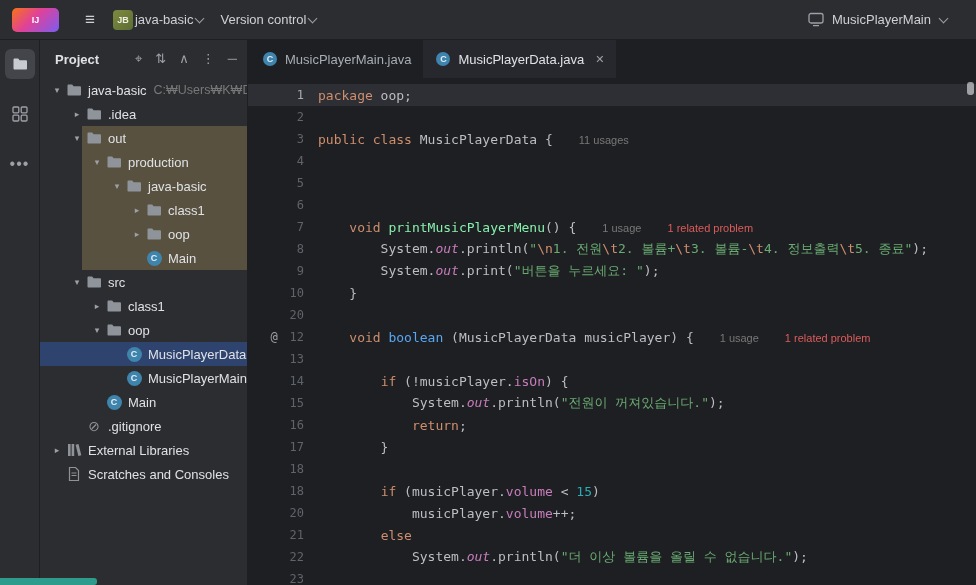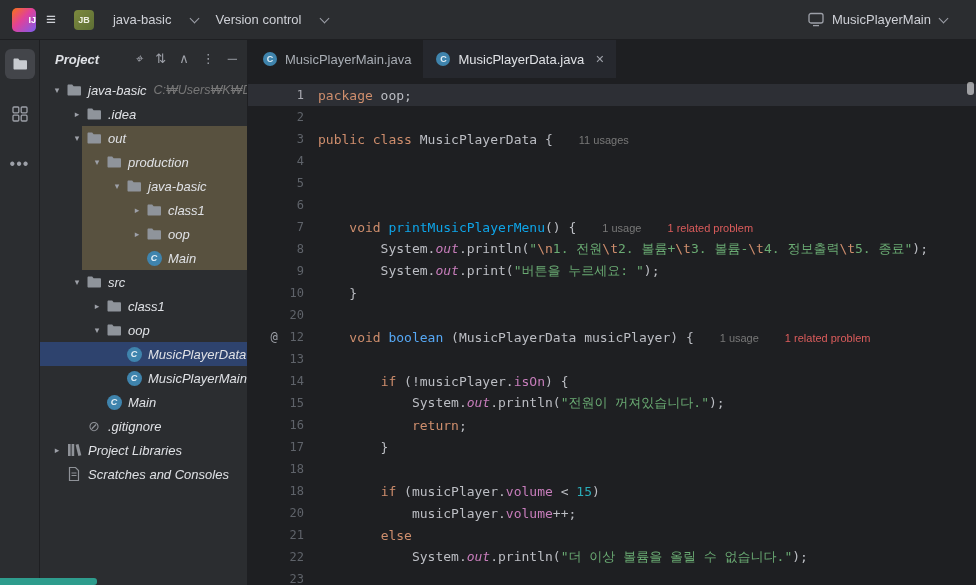--- a/index.html
+++ b/index.html
@@ -2,41 +2,41 @@
 <html><head>
 <meta charset="utf-8">
 <style>
   * { margin:0; padding:0; box-sizing:border-box; }
   html,body { width:976px; height:585px; overflow:hidden; }
   body { background:#1e1f22; font-family:"Liberation Sans","DejaVu Sans",sans-serif; font-size:13px; color:#dfe1e5; }
   .app { width:976px; height:585px; display:flex; flex-direction:column; position:relative; }
 
   
   .titlebar { height:40px; flex:none; background:#2b2d30; border-bottom:1px solid #1e1f22; display:flex; align-items:center; padding:0 20px 0 8px; }
-  .logo { width:24px; height:24px; border-radius:5px; background:linear-gradient(135deg,#f97316,#e0419a 45%,#7b5df0); display:flex; align-items:center; justify-content:flex-end; font-weight:bold; font-size:9px; color:#fff; margin:0 0 0 4px; }
+  .logo { width:47px; height:24px; border-radius:5px; background:linear-gradient(135deg,#f97316,#e0419a 45%,#7b5df0); display:flex; align-items:center; justify-content:center; font-weight:bold; font-size:9px; color:#fff; margin:0 16px 0 4px; }
   .hamburger { font-size:17px; color:#ced0d6; padding:0 10px; cursor:default; }
-  .widget { display:flex; align-items:center; gap:19px; padding:4px 8px; border-radius:6px; }
+  .widget { display:flex; align-items:center; gap:2px; padding:4px 8px; border-radius:6px; }
   .proj-badge { width:20px; height:20px; border-radius:4px; background:linear-gradient(135deg,#7d8a3e,#5d6e35); color:#eef0e2; font-size:9px; font-weight:bold; display:flex; align-items:center; justify-content:center; }
   .w-label { color:#ced0d6; }
   .chev-down { width:9px; height:9px; position:relative; display:inline-block; }
   .chev-down::after { content:""; position:absolute; left:1px; top:0; width:6px; height:6px; border-right:1.4px solid #9da0a8; border-bottom:1.4px solid #9da0a8; transform:rotate(45deg); }
   .spacer { flex:1; }
   .run-widget { display:flex; align-items:center; gap:8px; padding:4px 8px; border-radius:6px; }
 
   
   .body { flex:1; display:flex; min-height:0; }
 
   
   .activity-bar { width:40px; flex:none; background:#2b2d30; border-right:1px solid #1e1f22; display:flex; flex-direction:column; align-items:center; padding-top:9px; gap:20px; }
   .act-item { width:30px; height:30px; border-radius:6px; display:flex; align-items:center; justify-content:center; color:#9da0a8; }
   .act-item.active { background:#43454a; }
   .act-dots { font-size:16px; letter-spacing:1px; color:#9da0a8; }
 
   
-  .project-panel { width:208px; flex:none; background:#2b2d30; border-right:1px solid #1e1f22; display:flex; flex-direction:column; overflow:hidden;font-style:italic; }
+  .project-panel { width:208px; flex:none; background:#2b2d30; border-right:1px solid #1e1f22; display:flex; flex-direction:column; overflow:hidden; }
   .panel-header { height:38px; flex:none; display:flex; align-items:center; padding:0 10px 0 15px; }
   .panel-title { font-weight:bold; color:#dfe1e5; }
   .panel-tools { margin-left:auto; display:flex; gap:13px; color:#9da0a8; font-size:13px; }
   .panel-tools span { cursor:default; }
   .tree { flex:1; overflow:hidden; }
   .row { height:24px; display:flex; align-items:center; white-space:nowrap; padding-left:8px; overflow:hidden; }
   .row.band { background:linear-gradient(90deg, rgba(0,0,0,0) 0 42px, #58513f 42px); }
   .row.selected { background:#2e436e; }
   .indent { flex:none; }
   .chev { flex:none; width:18px; text-align:center; font-size:9px; color:#9da0a8; }
@@ -62,21 +62,21 @@
   .gut-num { flex:1; text-align:right; padding-right:14px; color:#5f636a; font-size:12px; }
   .cline.current .gut-num { color:#a9abb2; }
   .code { flex:1; overflow:hidden; white-space:pre; }
   .tk-pl  { color:#bcbec4; }
   .tk-kw  { color:#cf8e6d; }
   .tk-str { color:#6aab73; }
   .tk-esc { color:#cf8e6d; }
   .tk-num { color:#2aacb8; }
   .tk-fld { color:#c77dbb; }
   .tk-sta { color:#c77dbb; font-style:italic; }
-  .tk-mth { color:#0ea5e9; }
+  .tk-mth { color:#86efac; }
   .tk-mthb{ color:#56a8f5; }
   .inlay { font-size:11px; color:#787878; margin-left:26px; font-family:"Liberation Sans","DejaVu Sans",sans-serif; }
   .inlay ~ .inlay { }
   .inlay.problem { color:#db5c5c; }
   .sb-thumb { position:absolute; top:4px; right:2px; width:7px; height:13px; border-radius:3px; background:rgba(255,255,255,.55); }
 
   .progress-teal { position:absolute; left:0; bottom:0; width:97px; height:7px; background:#2e9c8d; border-radius:0 3px 3px 0; z-index:6; }
 </style>
 </head>
 <body>
@@ -289,21 +289,21 @@
           <div class="row">
             <span class="indent" style="width:0px"></span>
             <span class="chev">▸</span>
             <span class="t-icon">
               <svg width="16" height="16" viewBox="0 0 16 16">
                 <rect x="2" y="2" width="2.6" height="12" fill="#8f9298"></rect>
                 <rect x="5.6" y="2" width="2.6" height="12" fill="#8f9298"></rect>
                 <path d="M9.6 2.8l2.9-.7 2.8 11.2-2.9.7z" fill="#8f9298"></path>
               </svg>
             </span>
-            <span class="t-label">Project Libraries</span>
+            <span class="t-label">External Libraries</span>
           </div>
           <div class="row">
             <span class="indent" style="width:0px"></span>
             <span class="chev"></span>
             <span class="t-icon">
               <svg width="16" height="16" viewBox="0 0 16 16">
                 <path d="M3.5 1.5h6l3 3v10h-9z" fill="none" stroke="#8f9298" stroke-width="1.2"></path>
                 <path d="M5.5 7h5M5.5 9.5h5" stroke="#8f9298" stroke-width="1" fill="none"></path>
               </svg>
             </span>

